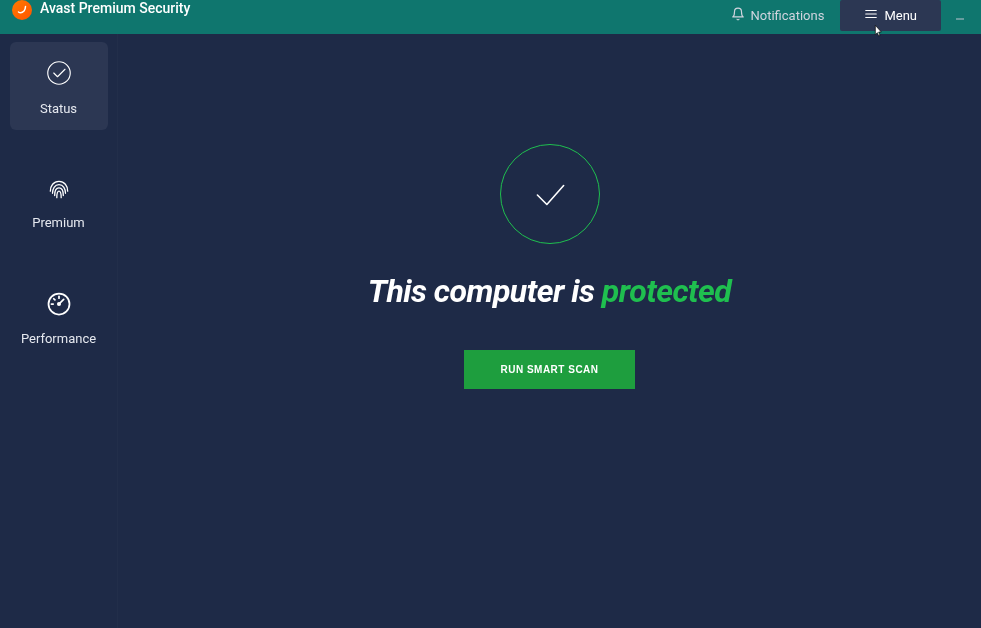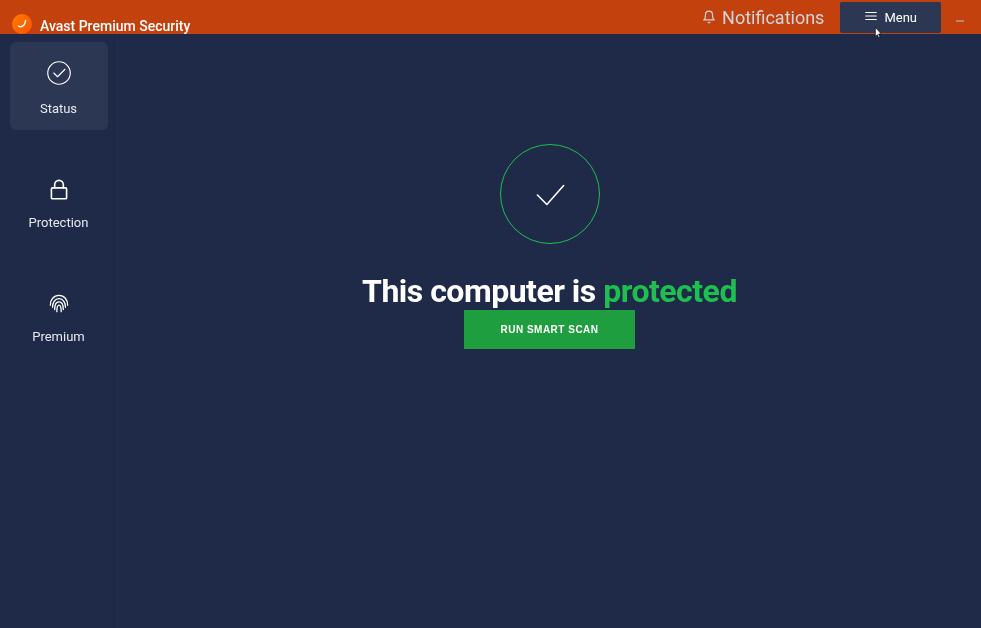--- a/index.html
+++ b/index.html
@@ -6,23 +6,23 @@
   body {
     font-family: -apple-system, BlinkMacSystemFont, "Segoe UI", Roboto, Arial, sans-serif;
     background: #1e2a47;
     width: 981px;
     height: 628px;
     overflow: hidden;
     color: #ffffff;
   }
   .titlebar {
     height: 34px;
-    background: #c2410c;
-    display: flex;
-    align-items: flex-end;
+    background: #0f766e;
+    display: flex;
+    align-items: flex-start;
     padding: 0 6px 0 12px;
   }
   .logo-icon {
     width: 20px;
     height: 20px;
     border-radius: 50%;
     background: linear-gradient(135deg, #ff7a00 0%, #ff5500 100%);
     display: flex;
     align-items: center;
     justify-content: center;
@@ -34,21 +34,21 @@
     font-weight: 500;
     color: #ffffff;
   }
   .titlebar-spacer { flex: 1; }
   .titlebar-group { display: flex; align-items: center; gap: 0; }
   .notif-btn {
     display: flex;
     align-items: center;
     gap: 6px;
     padding: 6px 12px;
-    font-size: 18px;
+    font-size: 13px;
     color: #d0d4de;
     cursor: pointer;
   }
   .menu-btn {
     display: flex;
     align-items: center;
     gap: 6px;
     padding: 7px 24px;
     font-size: 13px;
     color: #ffffff;
@@ -119,21 +119,23 @@
     display: flex;
     align-items: center;
     justify-content: center;
     margin-bottom: 28px;
   }
   .big-check svg { stroke: #ffffff; }
   .status-text {
     font-size: 32px;
     font-weight: 700;
     color: #ffffff;
+    margin-bottom: 40px;
     letter-spacing: -0.5px;
+    font-style: italic;
   }
   .status-text .green { color: #1fbf4f; }
   .scan-btn {
     background: #1e9e3e;
     color: #ffffff;
     padding: 14px 36px;
     font-size: 10px;
     font-weight: 700;
     letter-spacing: 0.5px;
     cursor: pointer;
@@ -190,42 +192,46 @@
     <div class="side-item active">
       <span class="ico">
         <svg width="30" height="30" viewBox="0 0 40 40" fill="none" stroke="#ffffff" stroke-width="1.5">
           <circle cx="20" cy="20" r="15"></circle>
           <polyline points="13,20 18,25 28,15" stroke-linecap="round" stroke-linejoin="round"></polyline>
         </svg>
       </span>
       <span>Status</span>
     </div>
 
-    <div class="side-item">
-      <span class="ico">
-        <svg width="26" height="26" viewBox="0 0 24 24" fill="none" stroke="#ffffff" stroke-width="1.5" stroke-linecap="round" stroke-linejoin="round">
-          <rect x="5" y="11" width="14" height="10" rx="1"></rect>
-          <path d="M8 11 V8 a4 4 0 0 1 8 0 v3"></path>
-        </svg>
-      </span>
-      <span>Protection</span>
-    </div>
 
     <div class="side-item">
       <span class="ico">
         <svg width="26" height="26" viewBox="0 0 24 24" fill="none" stroke="#ffffff" stroke-width="1.2" stroke-linecap="round">
           <path d="M4 14c0-5 3-9 8-9s8 4 8 9"></path>
           <path d="M6 16c0-4 2-8 6-8s6 4 6 8"></path>
           <path d="M8 18c0-3 1-7 4-7s4 4 4 7"></path>
           <path d="M10 20c0-2 0-6 2-6s2 4 2 6"></path>
         </svg>
       </span>
       <span>Premium</span>
     </div>
 
+    <div class="side-item">
+      <span class="ico">
+        <svg width="28" height="28" viewBox="0 0 24 24" fill="none" stroke="#ffffff" stroke-width="1.5" stroke-linecap="round" stroke-linejoin="round">
+          <circle cx="12" cy="12" r="9"></circle>
+          <line x1="12" y1="12" x2="16" y2="8"></line>
+          <circle cx="12" cy="12" r="1" fill="#ffffff"></circle>
+          <line x1="7" y1="12" x2="5.5" y2="12"></line>
+          <line x1="12" y1="7" x2="12" y2="5.5"></line>
+          <line x1="8.5" y1="8.5" x2="7.5" y2="7.5"></line>
+        </svg>
+      </span>
+      <span>Performance</span>
+    </div>
 
   </div>
 
   <div class="main">
     <div class="big-check">
       <svg width="42" height="42" viewBox="0 0 40 40" fill="none" stroke="#ffffff" stroke-width="1.5" stroke-linecap="round" stroke-linejoin="round">
         <polyline points="8,21 17,30 33,12"></polyline>
       </svg>
     </div>
     <div class="status-text">

